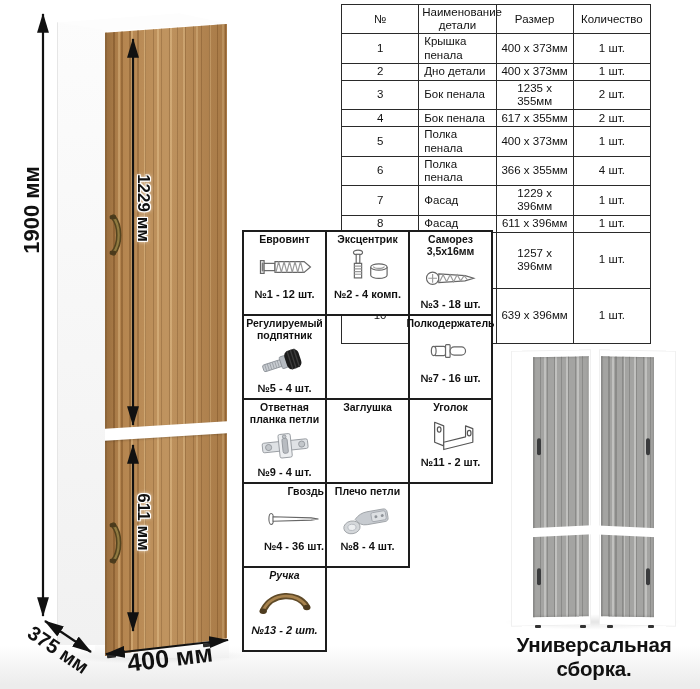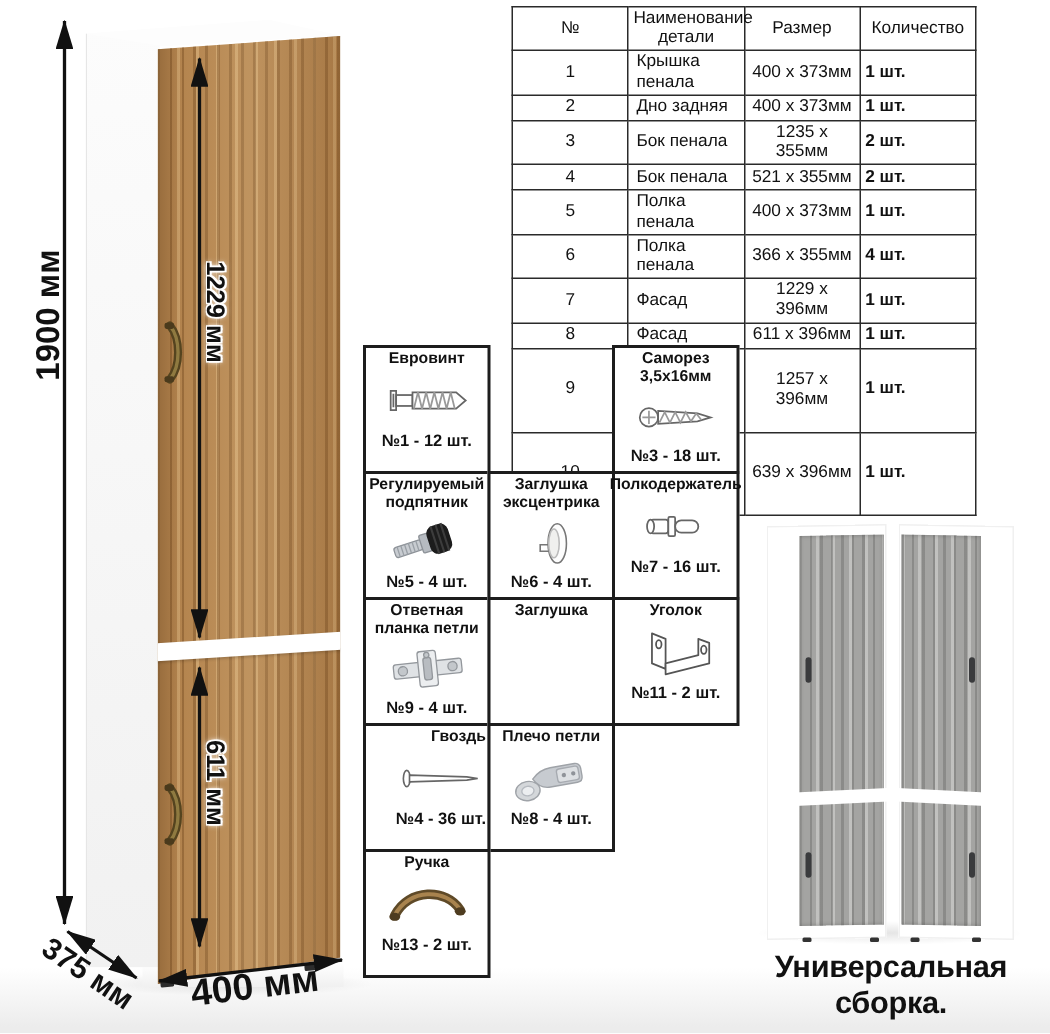--- a/index.html
+++ b/index.html
@@ -49,21 +49,21 @@
 
   
   .parts-table{position:absolute;left:341px;top:4px;width:310px;border-collapse:collapse;z-index:4;
                background:#fff;table-layout:fixed;font-size:11.5px;line-height:1.15;}
   .parts-table th,.parts-table td{border:1.5px solid #2a2a2a;padding:1px 3px;}
   .parts-table th{font-weight:400;height:17px;text-align:center;}
   .parts-table td{height:14px;}
   .parts-table td.col-num{text-align:center;width:24px;}
   .parts-table td.col-name{text-align:left;width:126px;padding-left:5px;}
   .parts-table td.col-size{text-align:center;width:82px;}
-  .parts-table td.col-qty{width:64px;font-weight:bold;}
+  .parts-table td.col-qty{text-align:center;width:64px;}
 
   
   .hardware-grid{position:absolute;left:242px;top:230px;width:253px;height:424px;z-index:4;}
   .hw-cell{position:absolute;width:85px;height:86px;border:2px solid #1d1d1d;background:#fff;
            box-sizing:border-box;display:flex;flex-direction:column;align-items:center;padding:2px 1px;}
   .hw-title{font-size:10.5px;font-weight:700;line-height:1.12;text-align:center;}
   .hw-icon{flex:1 1 auto;width:62px;max-height:40px;min-height:0;margin:1px 0;}
   .hw-count{font-size:11px;font-weight:700;padding-bottom:2px;}
 
   
@@ -274,34 +274,34 @@
     </thead>
     <tbody>
         <tr>
           <td class="col-num">1</td>
           <td class="col-name">Крышка пенала</td>
           <td class="col-size">400 х 373мм</td>
           <td class="col-qty">1 шт.</td>
         </tr>
         <tr>
           <td class="col-num">2</td>
-          <td class="col-name">Дно задняя</td>
+          <td class="col-name">Дно детали</td>
           <td class="col-size">400 х 373мм</td>
           <td class="col-qty">1 шт.</td>
         </tr>
         <tr>
           <td class="col-num">3</td>
           <td class="col-name">Бок пенала</td>
           <td class="col-size">1235 х 355мм</td>
           <td class="col-qty">2 шт.</td>
         </tr>
         <tr>
           <td class="col-num">4</td>
           <td class="col-name">Бок пенала</td>
-          <td class="col-size">521 х 355мм</td>
+          <td class="col-size">617 х 355мм</td>
           <td class="col-qty">2 шт.</td>
         </tr>
         <tr>
           <td class="col-num">5</td>
           <td class="col-name">Полка пенала</td>
           <td class="col-size">400 х 373мм</td>
           <td class="col-qty">1 шт.</td>
         </tr>
         <tr>
           <td class="col-num">6</td>
@@ -337,41 +337,41 @@
   </table>
 
   <div class="hardware-grid">
       <div class="hw-cell" style="left: 0px; top: 0px;">
         <div class="hw-title">Евровинт</div>
         <svg viewBox="0 0 64 44" class="hw-icon">
           <use href="#euro-screw-icon"></use>
         </svg>
         <div class="hw-count">№1 - 12 шт.</div>
       </div>
+      <div class="hw-cell" style="left: 83px; top: 0px;">
+        <div class="hw-title">Эксцентрик</div>
+        <svg viewBox="0 0 64 44" class="hw-icon">
+          <use href="#cam-lock-icon"></use>
+        </svg>
+        <div class="hw-count">№2 - 4 комп.</div>
+      </div>
       <div class="hw-cell" style="left: 166px; top: 0px;">
         <div class="hw-title">Саморез 3,5х16мм</div>
         <svg viewBox="0 0 64 44" class="hw-icon">
           <use href="#self-tapping-screw-icon"></use>
         </svg>
         <div class="hw-count">№3 - 18 шт.</div>
       </div>
       <div class="hw-cell" style="left: 0px; top: 84px;">
         <div class="hw-title">Регулируемый подпятник</div>
         <svg viewBox="0 0 64 44" class="hw-icon">
           <use href="#adjustable-foot-icon"></use>
         </svg>
         <div class="hw-count">№5 - 4 шт.</div>
       </div>
-      <div class="hw-cell" style="left: 83px; top: 84px;">
-        <div class="hw-title">Заглушка эксцентрика</div>
-        <svg viewBox="0 0 64 44" class="hw-icon">
-          <use href="#cam-cap-icon"></use>
-        </svg>
-        <div class="hw-count">№6 - 4 шт.</div>
-      </div>
       <div class="hw-cell" style="left: 166px; top: 84px;">
         <div class="hw-title">Полкодержатель</div>
         <svg viewBox="0 0 64 44" class="hw-icon">
           <use href="#shelf-pin-icon"></use>
         </svg>
         <div class="hw-count">№7 - 16 шт.</div>
       </div>
       <div class="hw-cell" style="left: 0px; top: 168px; justify-content: space-between;">
         <div class="hw-title">Ответная планка петли</div>
         <svg viewBox="0 0 64 44" class="hw-icon">
@@ -400,21 +400,21 @@
         </svg>
         <div class="hw-count">№4 - 36 шт.</div>
       </div>
       <div class="hw-cell" style="left: 83px; top: 252px;">
         <div class="hw-title">Плечо петли</div>
         <svg viewBox="0 0 64 44" class="hw-icon">
           <use href="#hinge-arm-icon"></use>
         </svg>
         <div class="hw-count">№8 - 4 шт.</div>
       </div>
-      <div class="hw-cell" style="left: 0px; top: 336px;">
+      <div class="hw-cell" style="left: 0px; top: 336px; font-style: italic;">
         <div class="hw-title">Ручка</div>
         <svg viewBox="0 0 64 44" class="hw-icon">
           <use href="#handle-icon"></use>
         </svg>
         <div class="hw-count">№13 - 2 шт.</div>
       </div>
     </div>
 
   <div class="acab acab-left">
     <div class="acab-door grey-wood">

